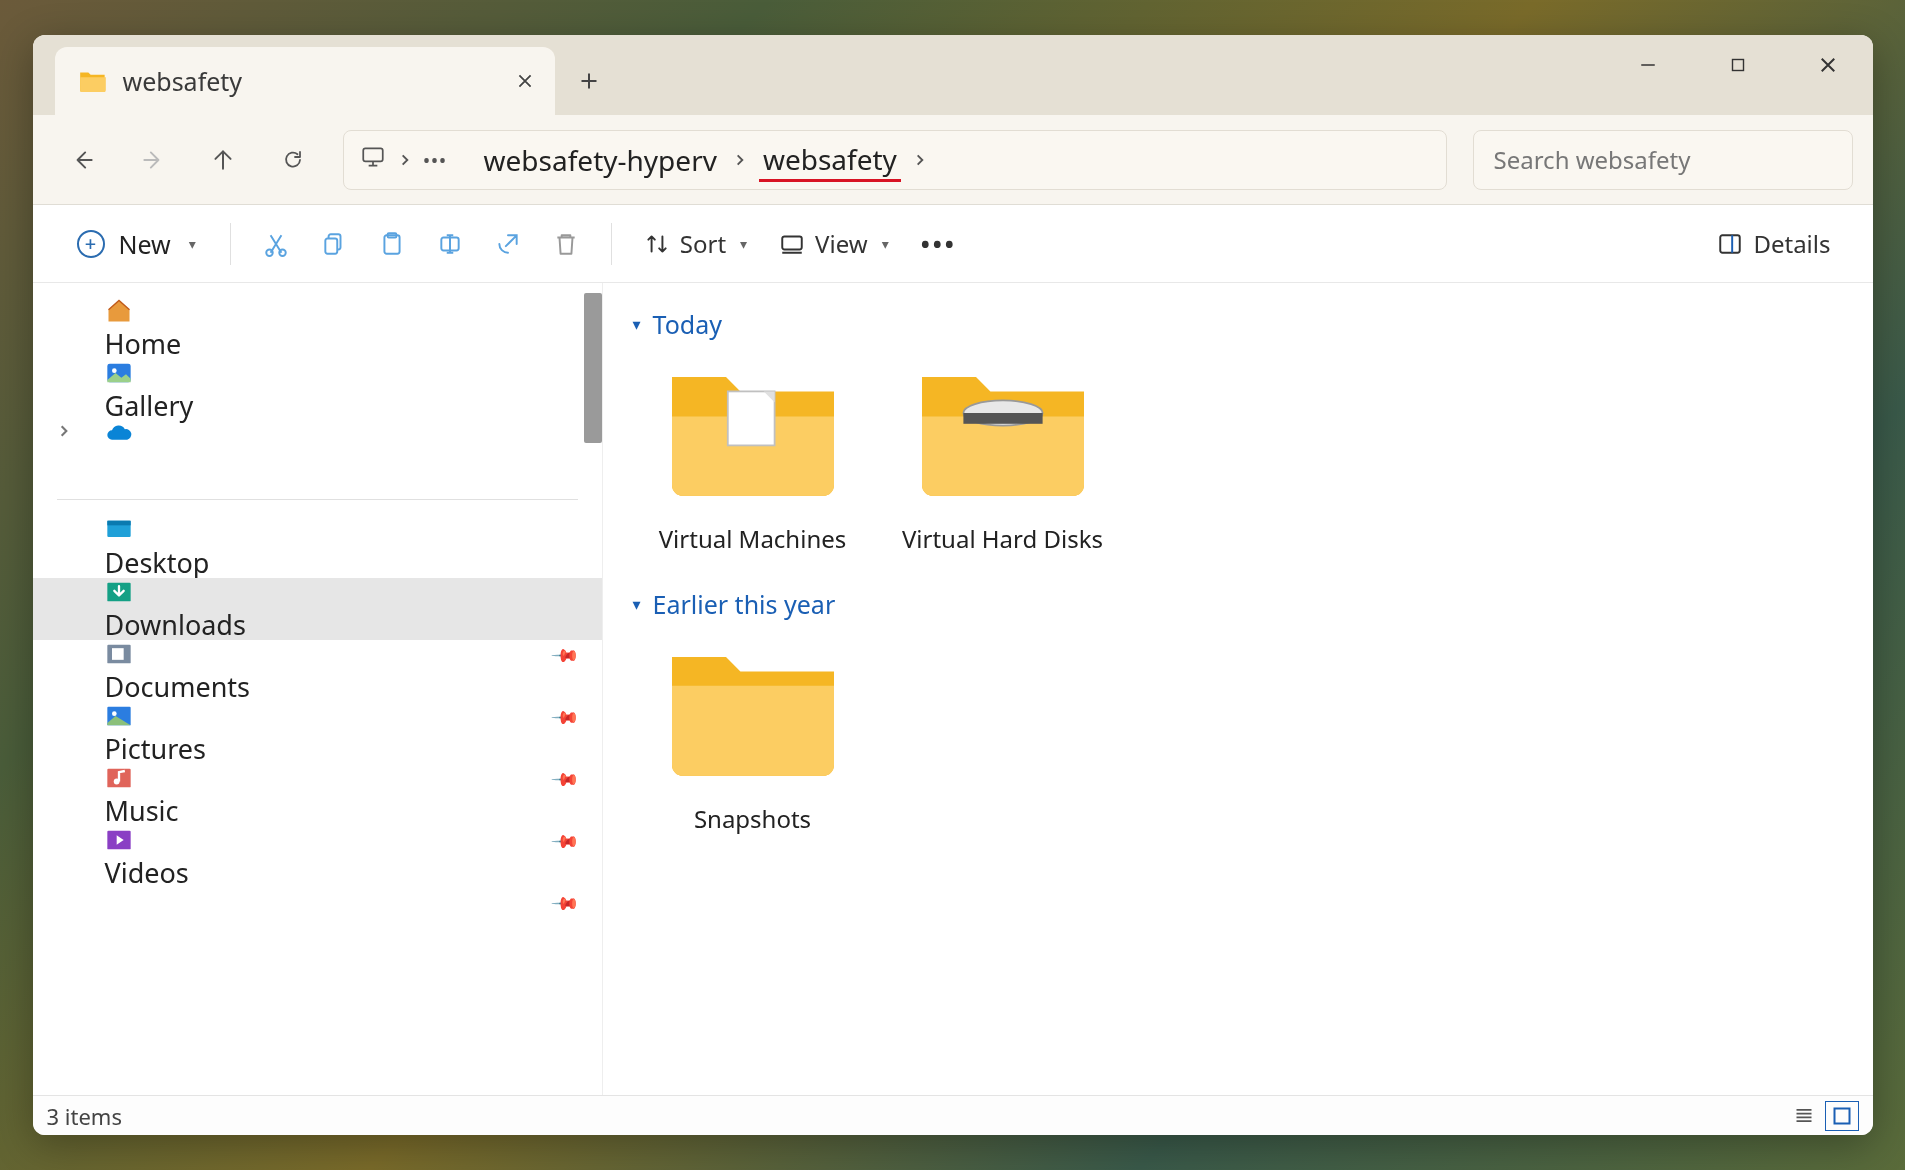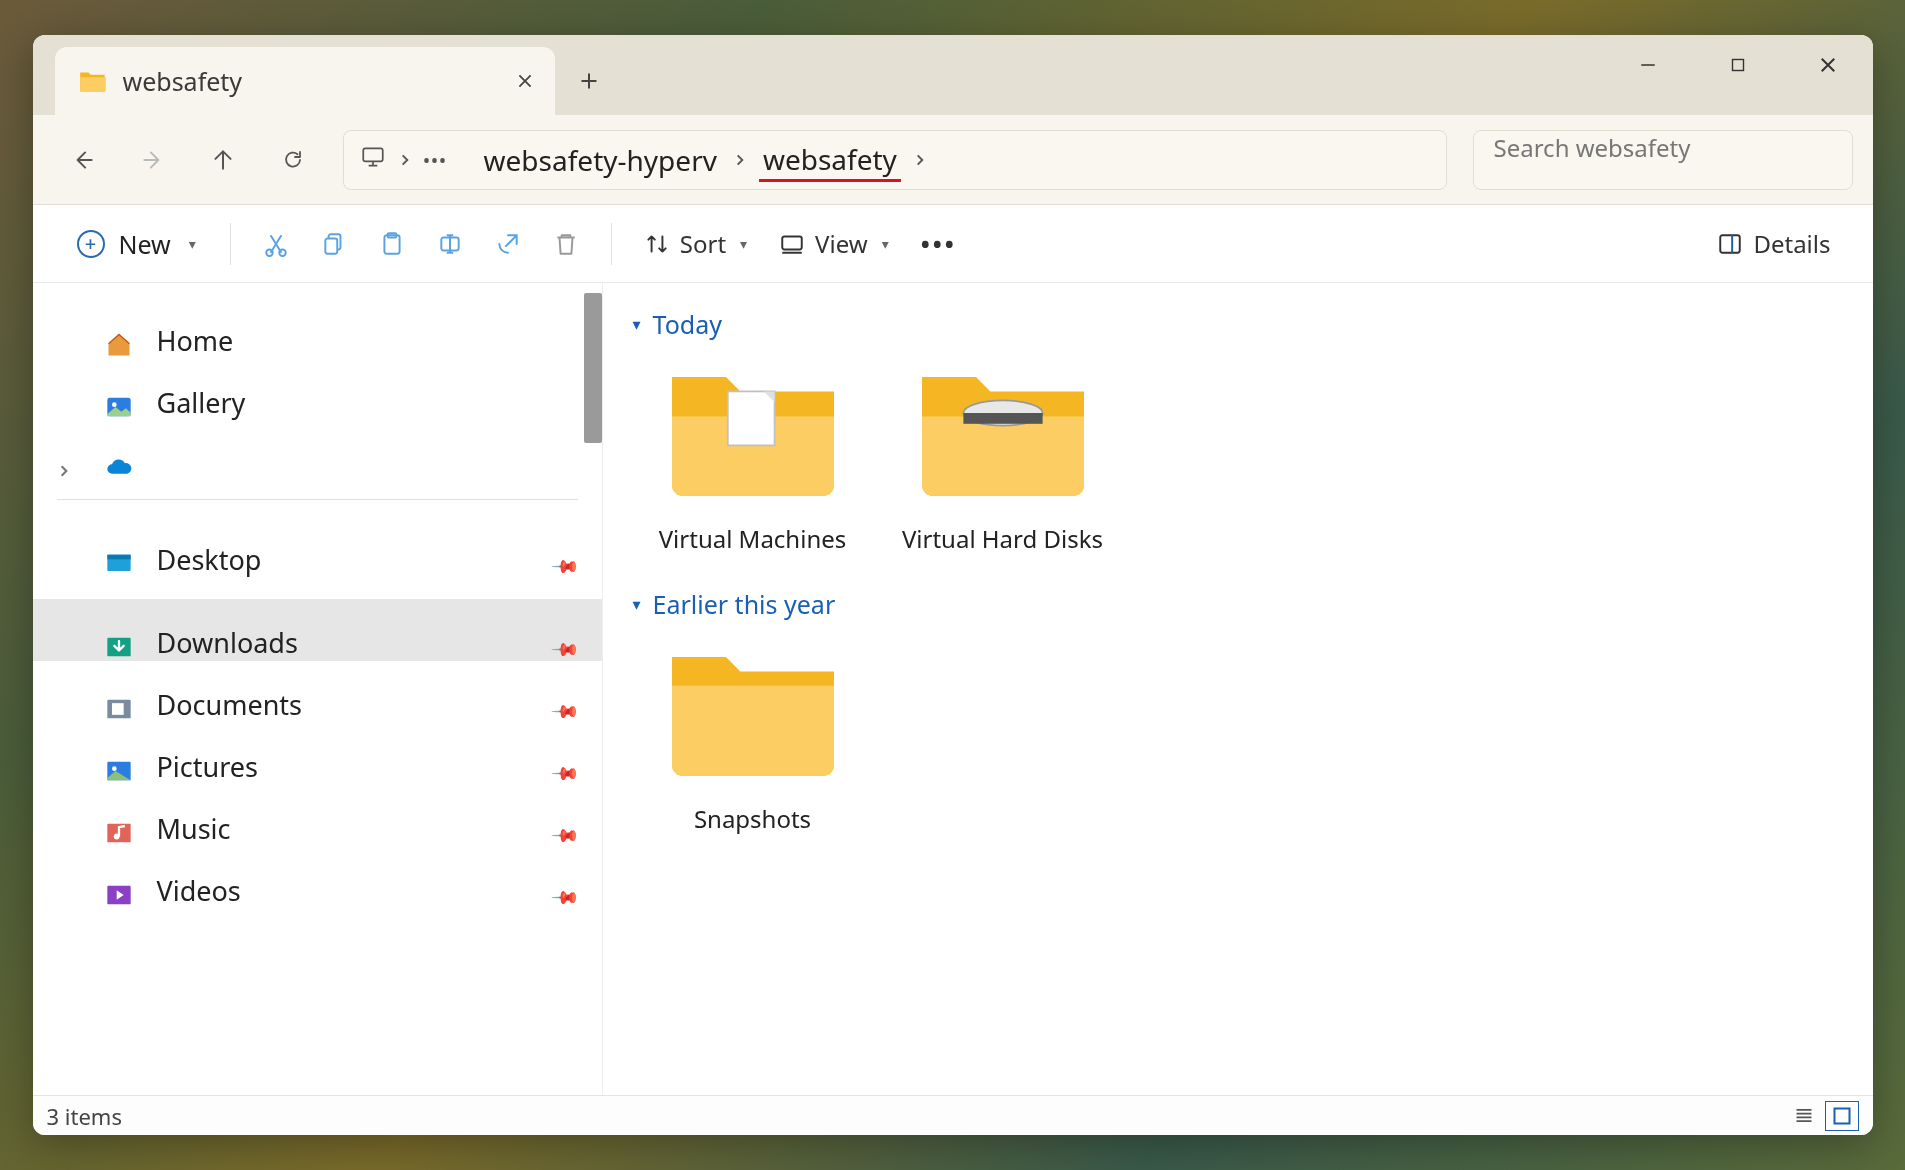--- a/index.html
+++ b/index.html
@@ -89,21 +89,21 @@
     margin-left: 10px;
   }
   .addr-sep { color:#555; font-size: 18px; padding: 0 2px; }
   .breadcrumb-seg { font-size: 28px; color:#222; cursor:pointer; padding: 2px 4px; }
   .breadcrumb-seg.current { border-bottom: 3px solid #d81324; padding-bottom: 1px; }
   .searchbox {
     width: 380px; height: 60px;
     background: #faf7f1;
     border: 1px solid #e2ddd3;
     border-radius: 8px;
-    display:flex;
+    display:flex;align-items:center;
     padding: 0 20px;
     color:#777; font-size: 24px;
     margin-left: 16px;
   }
 
   
   .toolbar {
     height: 78px;
     background: #fff;
     display:flex; align-items:center;
@@ -142,31 +142,32 @@
     border-right: 1px solid #eee;
     padding: 14px 0;
     overflow-y: auto;
     position: relative;
   }
   .sb-scroll-thumb {
     position:absolute; right:0; top:10px; width:18px; height:150px;
     background:#9a9a9a; border-radius:2px;
   }
   .sb-item {
-    height:62px; display:flex; align-items:flex-end;
+    height:62px; display:flex; align-items:flex-start;
     padding: 0 24px 0 72px;
-    gap: 24px; cursor:pointer;
+    gap: 0; cursor:pointer;
     font-size:27px; color:#222;
     position: relative;
+    flex-direction: column;
   }
   .sb-item.has-expand { padding-left: 72px; }
   .sb-item .expander {
     position:absolute; left:24px; color:#777; font-size:16px;
   }
-  .sb-item.selected { background:#e6e6e6;margin-top:21px; }
+  .sb-item.selected { background:#e6e6e6; }
   .sb-icon { width:28px; height:28px; flex:0 0 28px; display:flex;align-items:center;justify-content:center; }
   .sb-pin { margin-left:auto; color:#888; font-size:18px; transform: rotate(45deg); }
   .sb-divider { height:1px; background:#e0e0e0; margin: 16px 24px; }
 
   .content {
     flex:1; padding: 18px 30px; overflow:auto;
   }
   .group-header {
     display:flex; align-items:center; gap:12px;
     color:#1a5fb4; font-size:25px;

